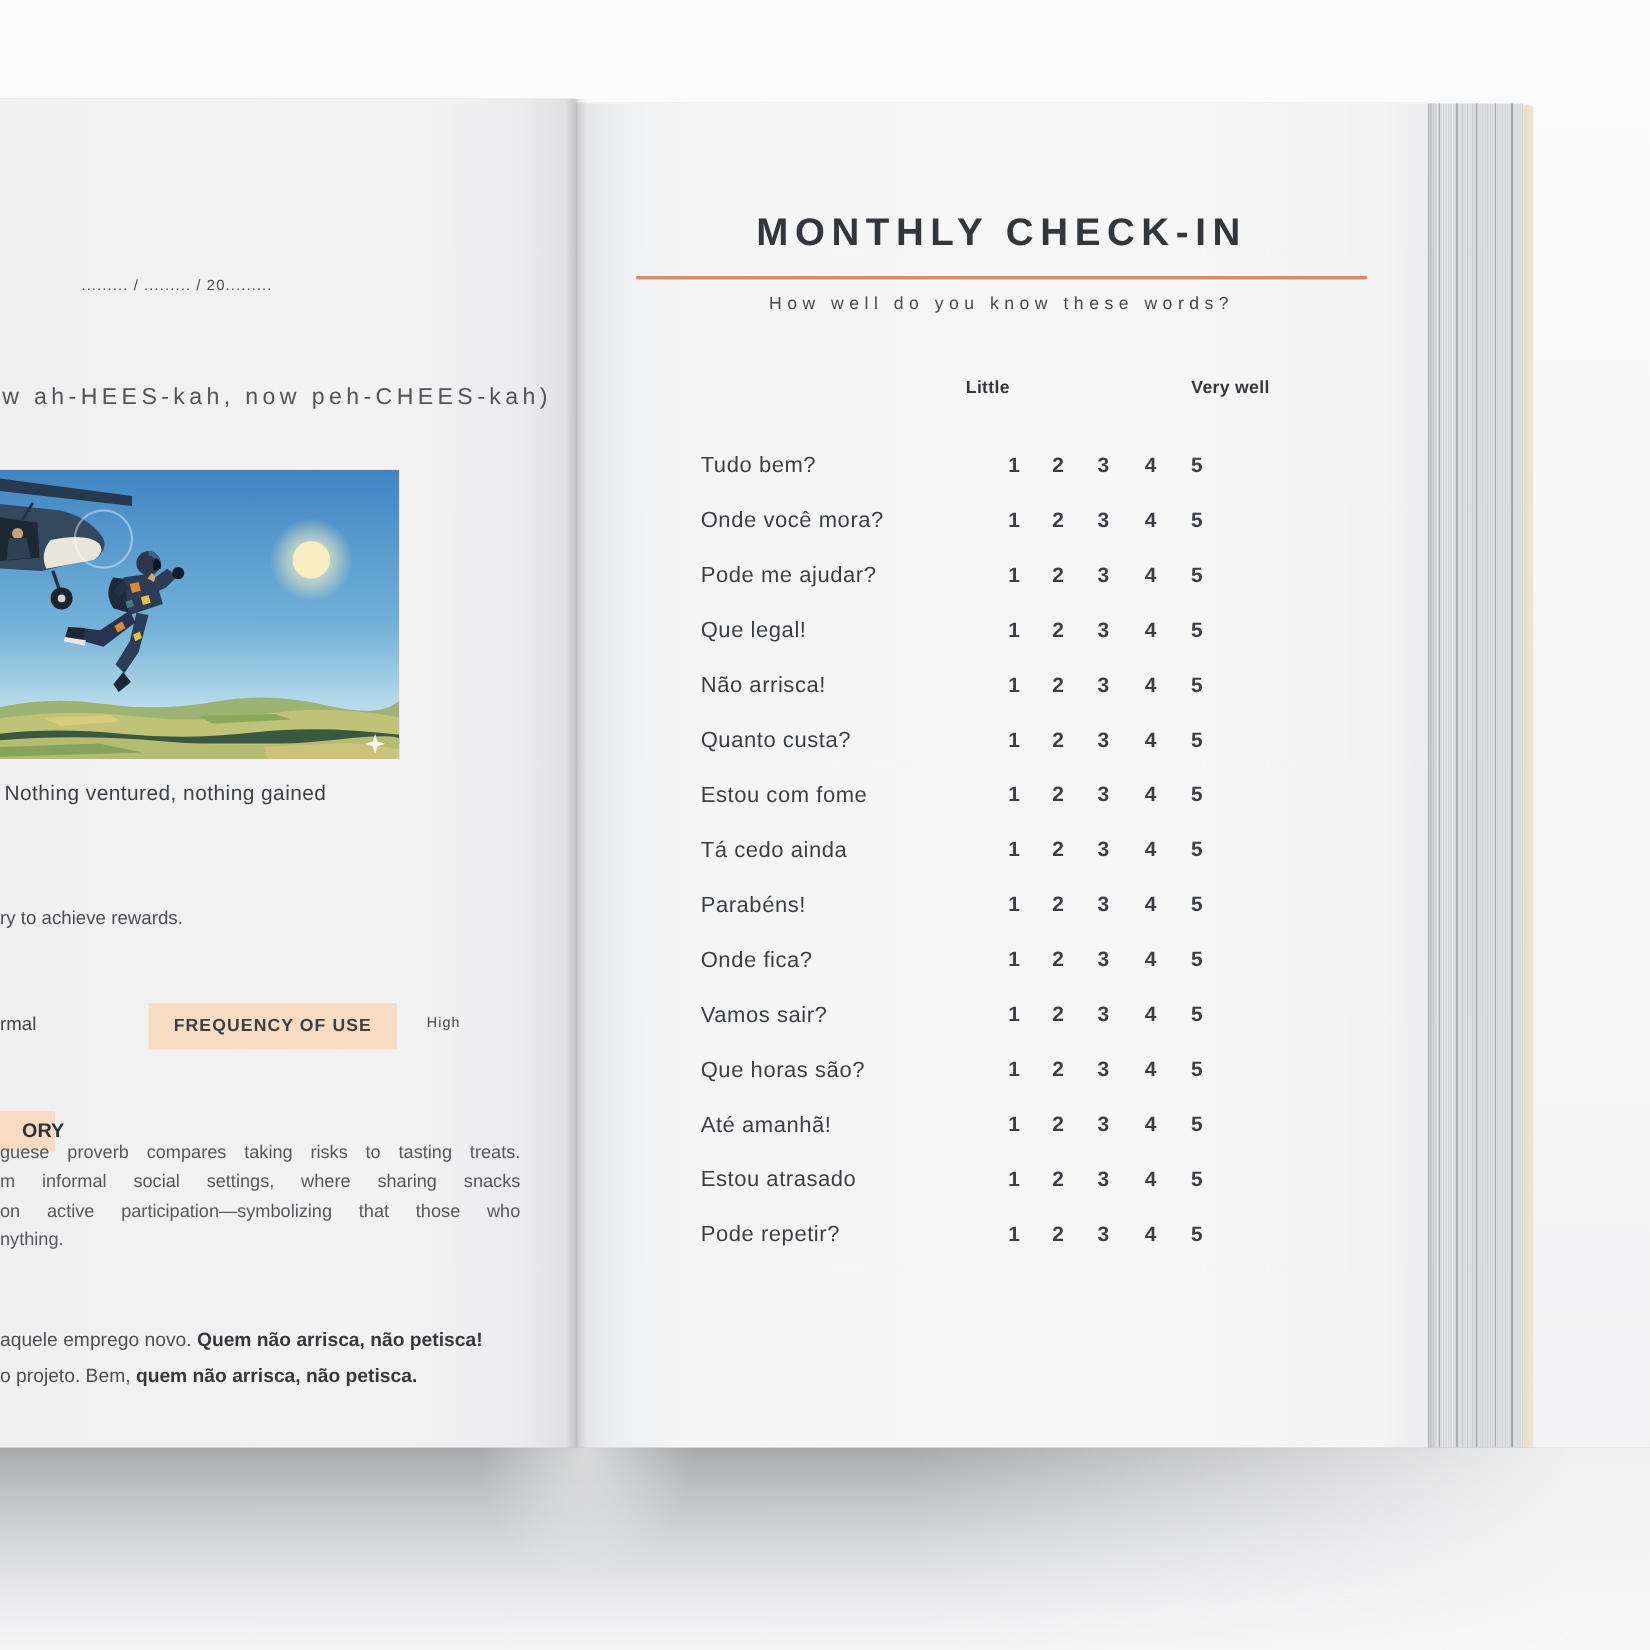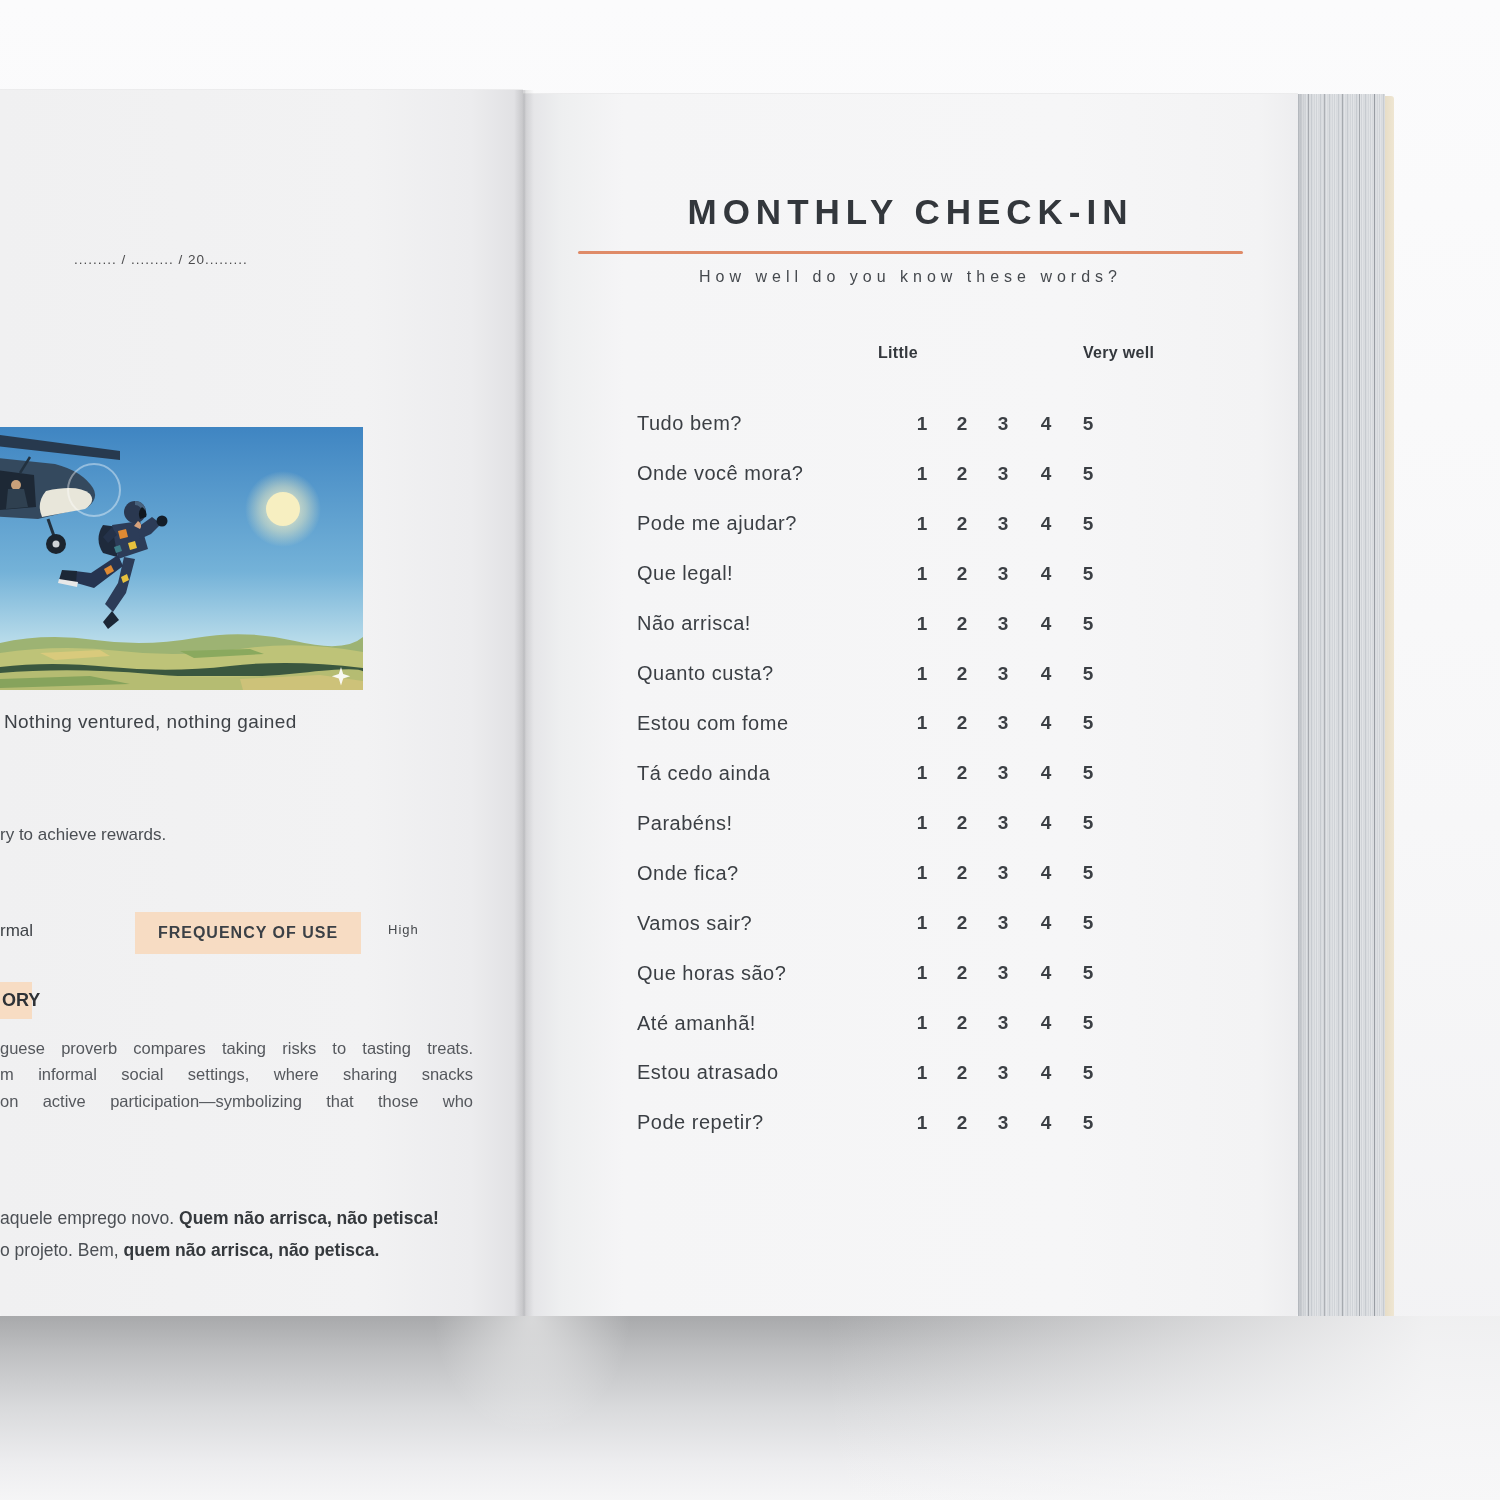--- a/index.html
+++ b/index.html
@@ -57,22 +57,22 @@
   #literal-line{left:4px;top:621px;font-size:19px;color:#3e4247;letter-spacing:0.4px;white-space:nowrap;}
   #meaning-line{left:0;top:735px;font-size:17px;color:#4b4f54;white-space:nowrap;}
   #register-frag{left:0;top:831px;font-size:17px;color:#3f4347;}
   #freq-badge{
     left:135px;top:822px;width:226px;height:42px;background:#f7dcc3;
     display:flex;align-items:center;justify-content:center;
     font-size:16px;font-weight:700;letter-spacing:1px;color:#3b4046;
   }
   #freq-value{left:388px;top:832px;font-size:13px;letter-spacing:1px;color:#45484c;}
   #story-badge{
-    left:0;top:892px;width:32px;height:37px;background:#f7dcc3;
-    display:flex;align-items:center;font-size:18px;font-weight:700;color:#2e3237;padding-left:2px;box-sizing:border-box;
+    left:0;top:920px;width:50px;height:37px;background:#f7dcc3;
+    display:flex;align-items:center;font-size:18px;font-weight:700;color:#2e3237;padding-left:20px;box-sizing:border-box;
   }
   #story-lines{left:0;top:945px;width:473px;font-size:16.5px;color:#55585d;}
   .story-line{width:473px;line-height:26.3px;text-align:justify;white-space:normal;}
   .story-line.stretch{text-align-last:justify;}
   #example-1{left:0;top:1118px;font-size:17.5px;color:#4b4f54;white-space:nowrap;}
   #example-2{left:0;top:1150px;font-size:17.5px;color:#4b4f54;white-space:nowrap;}
   .ex-bold{font-weight:700;color:#35393d;text-align:right;}
 
   
   #right-title{left:523px;top:192px;width:775px;text-align:center;font-size:35px;font-weight:600;letter-spacing:6px;color:#33373c;}
@@ -85,20 +85,21 @@
   .phrase{font-size:20px;letter-spacing:0.5px;color:#3b3f44;}
   .rating-number{position:absolute;width:32px;text-align:center;font-size:19px;font-weight:600;color:#3b3f44;}
 </style>
 </head>
 <body>
 
 <div id="scene">
 
   <div class="page" id="left-page">
     <div class="abs" id="date-line">......... / ......... / 20.........</div>
+    <div class="abs" id="left-pron">w ah-HEES-kah, now peh-CHEES-kah)</div>
 
     <svg class="abs" id="illustration" viewBox="0 0 363 263">
       <defs>
         <linearGradient id="sky" x1="0" y1="0" x2="0" y2="1">
           <stop offset="0" stop-color="#3f85c2"></stop>
           <stop offset="0.55" stop-color="#74b2d8"></stop>
           <stop offset="0.82" stop-color="#b9dcea"></stop>
           <stop offset="1" stop-color="#d9edf3"></stop>
         </linearGradient>
         <radialGradient id="sunglow" cx="0.5" cy="0.5" r="0.5">
@@ -164,20 +165,21 @@
     <div class="abs" id="literal-line">Nothing ventured, nothing gained</div>
     <div class="abs" id="meaning-line">ry to achieve rewards.</div>
     <div class="abs" id="register-frag">rmal</div>
     <div class="abs" id="freq-badge">FREQUENCY OF USE</div>
     <div class="abs" id="freq-value">High</div>
     <div class="abs" id="story-badge">ORY</div>
     <div class="abs" id="story-lines">
         <div class="story-line stretch">guese proverb compares taking risks to tasting treats.</div>
         <div class="story-line stretch">m informal social settings, where sharing snacks</div>
         <div class="story-line stretch">on active participation—symbolizing that those who</div>
+        <div class="story-line">nything.</div>
       </div>
     <div class="abs" id="example-1"><span>aquele emprego novo. </span><span class="ex-bold">Quem não arrisca, não petisca!</span></div>
     <div class="abs" id="example-2"><span>o projeto. Bem, </span><span class="ex-bold">quem não arrisca, não petisca.</span></div>
   </div>
 
   <div class="page" id="right-page"></div>
 
   <div class="abs" id="right-title">MONTHLY CHECK-IN</div>
   <div class="abs" id="title-rule"></div>
   <div class="abs" id="right-subtitle">How well do you know these words?</div>

